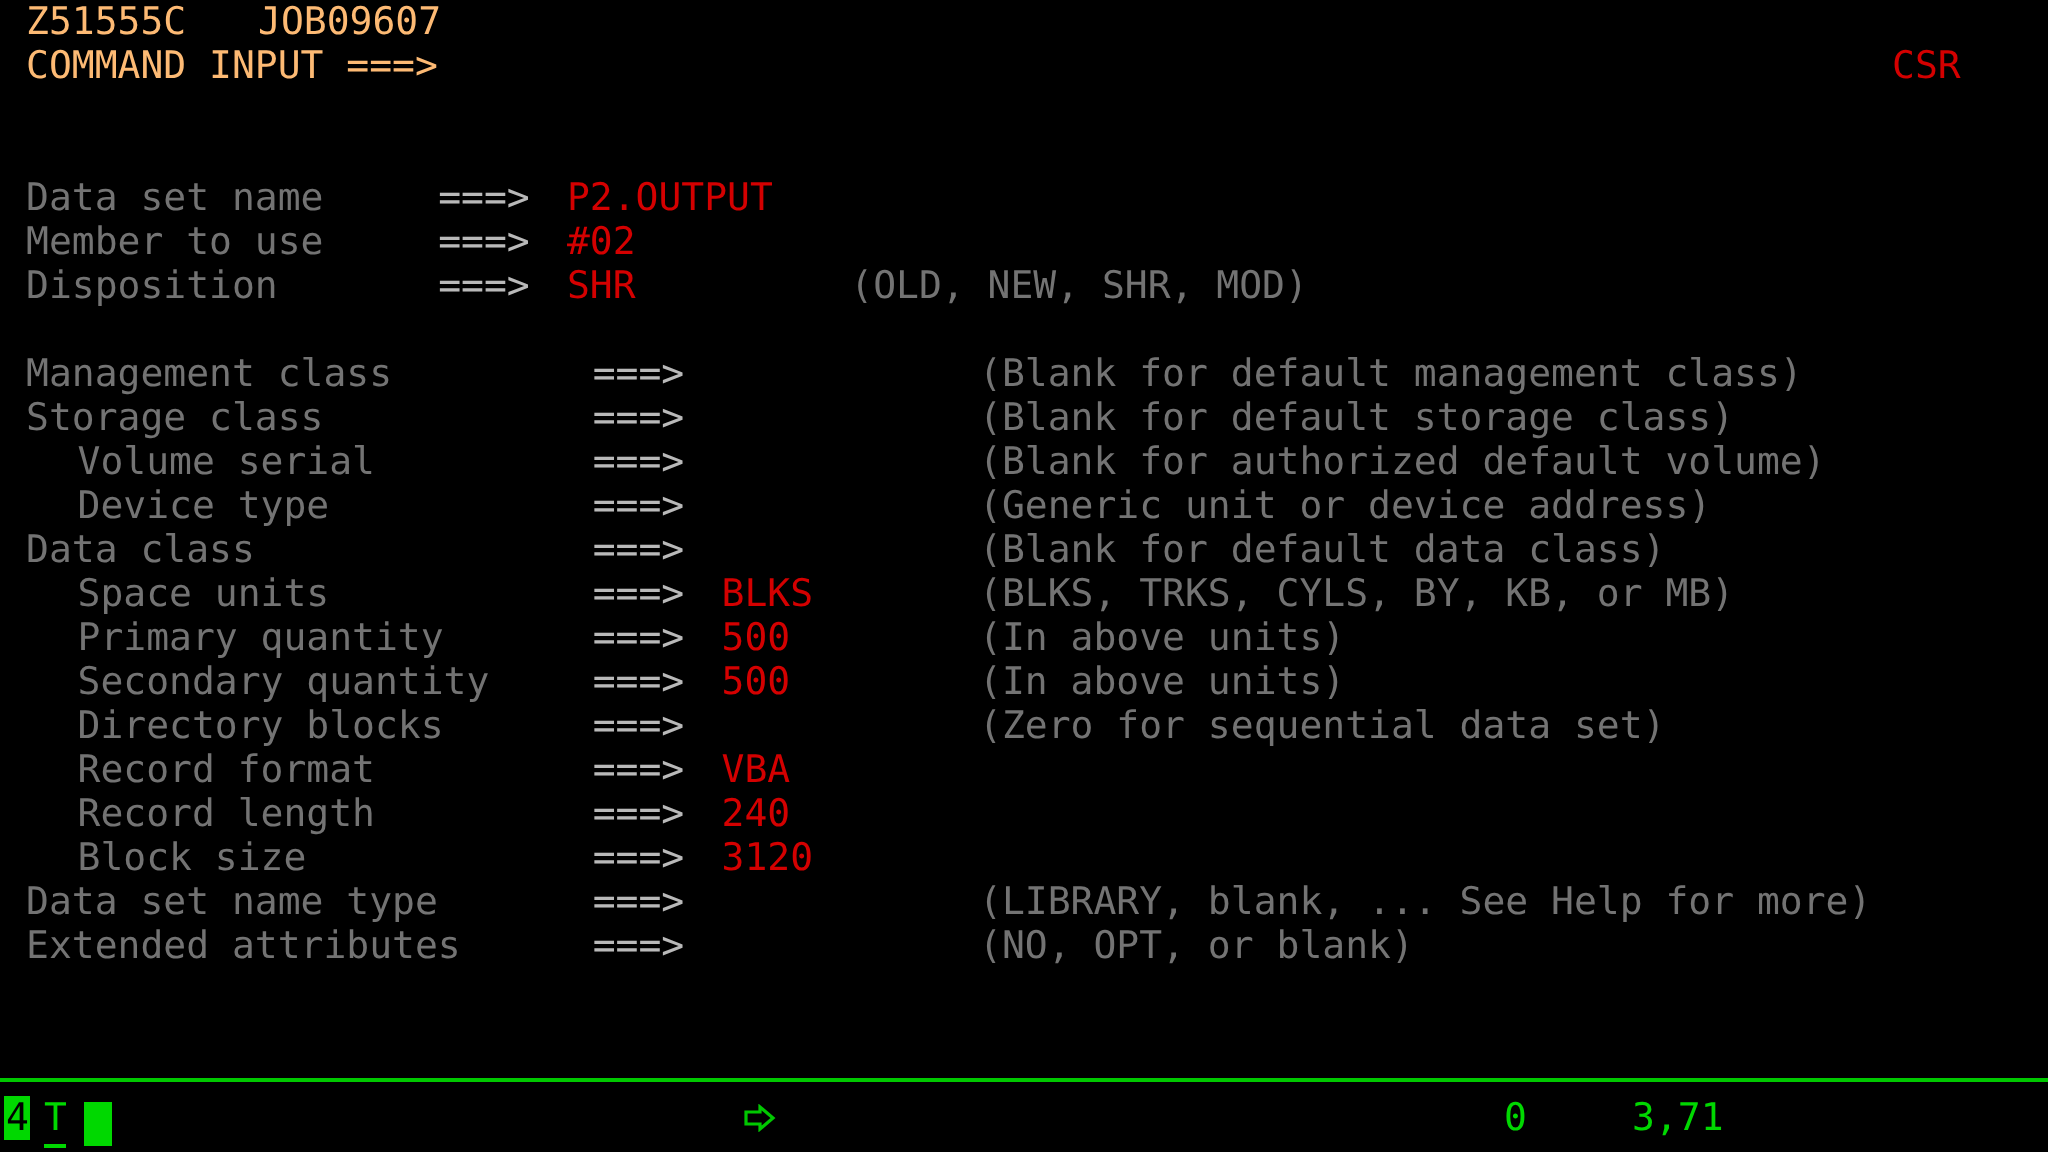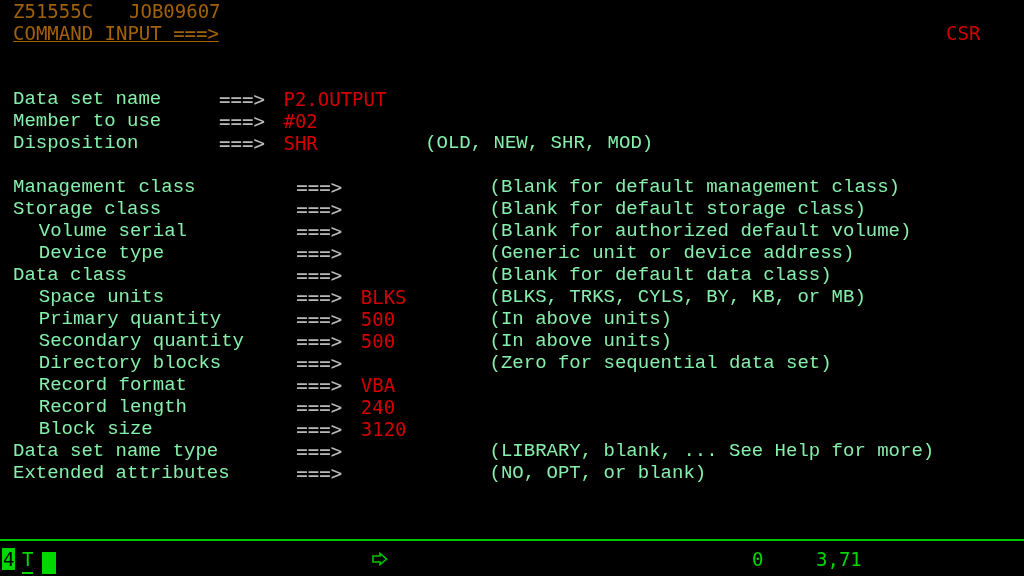--- a/index.html
+++ b/index.html
@@ -44,22 +44,22 @@
     width: 1024px;
   }
 
   .cell {
     position: absolute;
     white-space: pre;
     top: 0;
   }
 
   
-  .c-white   { color: #a16207; }
-  .c-blue    { color: #86efac; font-family: Liberation Mono, monospace; }
+  .c-white   { color: #fdba74; }
+  .c-blue    { color: #737373; }
   .c-red     { color: #d40000; }
   .c-gray    { color: #b9b9b9; }
 
   
   #status-separator {
     position: absolute;
     left: 0;
     top: 539px;
     width: 1024px;
     height: 2px;
@@ -118,21 +118,21 @@
   <div class="screen">
 
     
     <div class="row" style="top:0px;">
       <span class="cell c-white" style="left:13px;">Z51555C</span>
       <span class="cell c-white" style="left:129px;">JOB09607</span>
     </div>
 
     
     <div class="row" style="top:22px;">
-      <span class="cell c-white" style="left:13px;text-decoration:underline;">COMMAND INPUT ===&gt;</span>
+      <span class="cell c-white" style="left:13px;">COMMAND INPUT ===&gt;</span>
       <span class="cell c-white" style="left:245px;"></span>
       <span class="cell c-red" style="left:946px;">CSR</span>
     </div>
 
     
     <div id="field-rows"><div class="row" style="top: 88px;"><span class="cell c-blue" style="left: 13px;">Data set name</span><span class="cell c-gray" style="left: 219.08px;">===&gt;</span><span class="cell c-red" style="left: 283.48px;">P2.OUTPUT</span></div><div class="row" style="top: 110px;"><span class="cell c-blue" style="left: 13px;">Member to use</span><span class="cell c-gray" style="left: 219.08px;">===&gt;</span><span class="cell c-red" style="left: 283.48px;">#02</span></div><div class="row" style="top: 132px;"><span class="cell c-blue" style="left: 13px;">Disposition</span><span class="cell c-gray" style="left: 219.08px;">===&gt;</span><span class="cell c-red" style="left: 283.48px;">SHR</span><span class="cell c-blue" style="left: 425.16px;">(OLD, NEW, SHR, MOD)</span></div><div class="row" style="top: 154px;"></div><div class="row" style="top: 176px;"><span class="cell c-blue" style="left: 13px;">Management class</span><span class="cell c-gray" style="left: 296.36px;">===&gt;</span><span class="cell c-red" style="left: 360.76px;"></span><span class="cell c-blue" style="left: 489.56px;">(Blank for default management class)</span></div><div class="row" style="top: 198px;"><span class="cell c-blue" style="left: 13px;">Storage class</span><span class="cell c-gray" style="left: 296.36px;">===&gt;</span><span class="cell c-red" style="left: 360.76px;"></span><span class="cell c-blue" style="left: 489.56px;">(Blank for default storage class)</span></div><div class="row" style="top: 220px;"><span class="cell c-blue" style="left: 38.76px;">Volume serial</span><span class="cell c-gray" style="left: 296.36px;">===&gt;</span><span class="cell c-red" style="left: 360.76px;"></span><span class="cell c-blue" style="left: 489.56px;">(Blank for authorized default volume)</span></div><div class="row" style="top: 242px;"><span class="cell c-blue" style="left: 38.76px;">Device type</span><span class="cell c-gray" style="left: 296.36px;">===&gt;</span><span class="cell c-red" style="left: 360.76px;"></span><span class="cell c-blue" style="left: 489.56px;">(Generic unit or device address)</span></div><div class="row" style="top: 264px;"><span class="cell c-blue" style="left: 13px;">Data class</span><span class="cell c-gray" style="left: 296.36px;">===&gt;</span><span class="cell c-red" style="left: 360.76px;"></span><span class="cell c-blue" style="left: 489.56px;">(Blank for default data class)</span></div><div class="row" style="top: 286px;"><span class="cell c-blue" style="left: 38.76px;">Space units</span><span class="cell c-gray" style="left: 296.36px;">===&gt;</span><span class="cell c-red" style="left: 360.76px;">BLKS</span><span class="cell c-blue" style="left: 489.56px;">(BLKS, TRKS, CYLS, BY, KB, or MB)</span></div><div class="row" style="top: 308px;"><span class="cell c-blue" style="left: 38.76px;">Primary quantity</span><span class="cell c-gray" style="left: 296.36px;">===&gt;</span><span class="cell c-red" style="left: 360.76px;">500</span><span class="cell c-blue" style="left: 489.56px;">(In above units)</span></div><div class="row" style="top: 330px;"><span class="cell c-blue" style="left: 38.76px;">Secondary quantity</span><span class="cell c-gray" style="left: 296.36px;">===&gt;</span><span class="cell c-red" style="left: 360.76px;">500</span><span class="cell c-blue" style="left: 489.56px;">(In above units)</span></div><div class="row" style="top: 352px;"><span class="cell c-blue" style="left: 38.76px;">Directory blocks</span><span class="cell c-gray" style="left: 296.36px;">===&gt;</span><span class="cell c-red" style="left: 360.76px;"></span><span class="cell c-blue" style="left: 489.56px;">(Zero for sequential data set)</span></div><div class="row" style="top: 374px;"><span class="cell c-blue" style="left: 38.76px;">Record format</span><span class="cell c-gray" style="left: 296.36px;">===&gt;</span><span class="cell c-red" style="left: 360.76px;">VBA</span></div><div class="row" style="top: 396px;"><span class="cell c-blue" style="left: 38.76px;">Record length</span><span class="cell c-gray" style="left: 296.36px;">===&gt;</span><span class="cell c-red" style="left: 360.76px;">240</span></div><div class="row" style="top: 418px;"><span class="cell c-blue" style="left: 38.76px;">Block size</span><span class="cell c-gray" style="left: 296.36px;">===&gt;</span><span class="cell c-red" style="left: 360.76px;">3120</span></div><div class="row" style="top: 440px;"><span class="cell c-blue" style="left: 13px;">Data set name type</span><span class="cell c-gray" style="left: 296.36px;">===&gt;</span><span class="cell c-red" style="left: 360.76px;"></span><span class="cell c-blue" style="left: 489.56px;">(LIBRARY, blank, ... See Help for more)</span></div><div class="row" style="top: 462px;"><span class="cell c-blue" style="left: 13px;">Extended attributes</span><span class="cell c-gray" style="left: 296.36px;">===&gt;</span><span class="cell c-red" style="left: 360.76px;"></span><span class="cell c-blue" style="left: 489.56px;">(NO, OPT, or blank)</span></div></div>
 
   </div>
 
   <div id="status-separator"></div>

